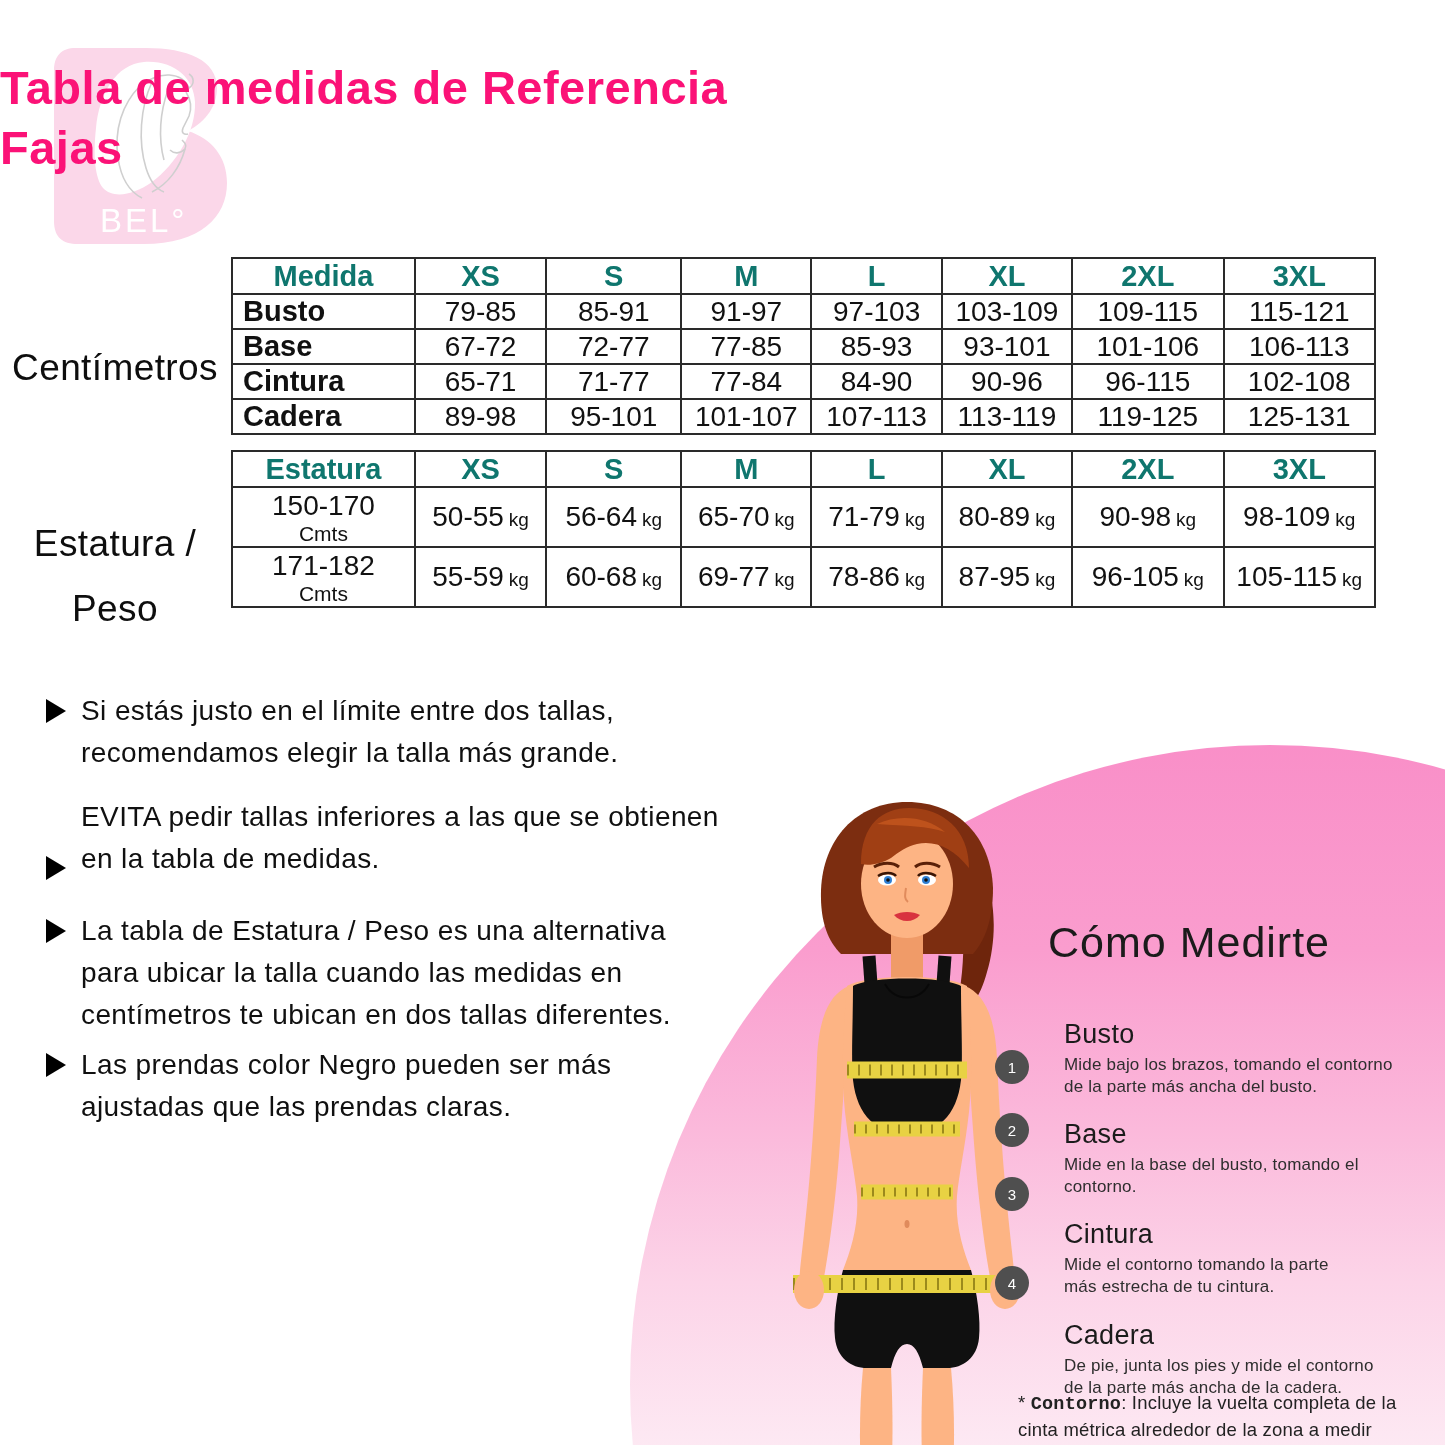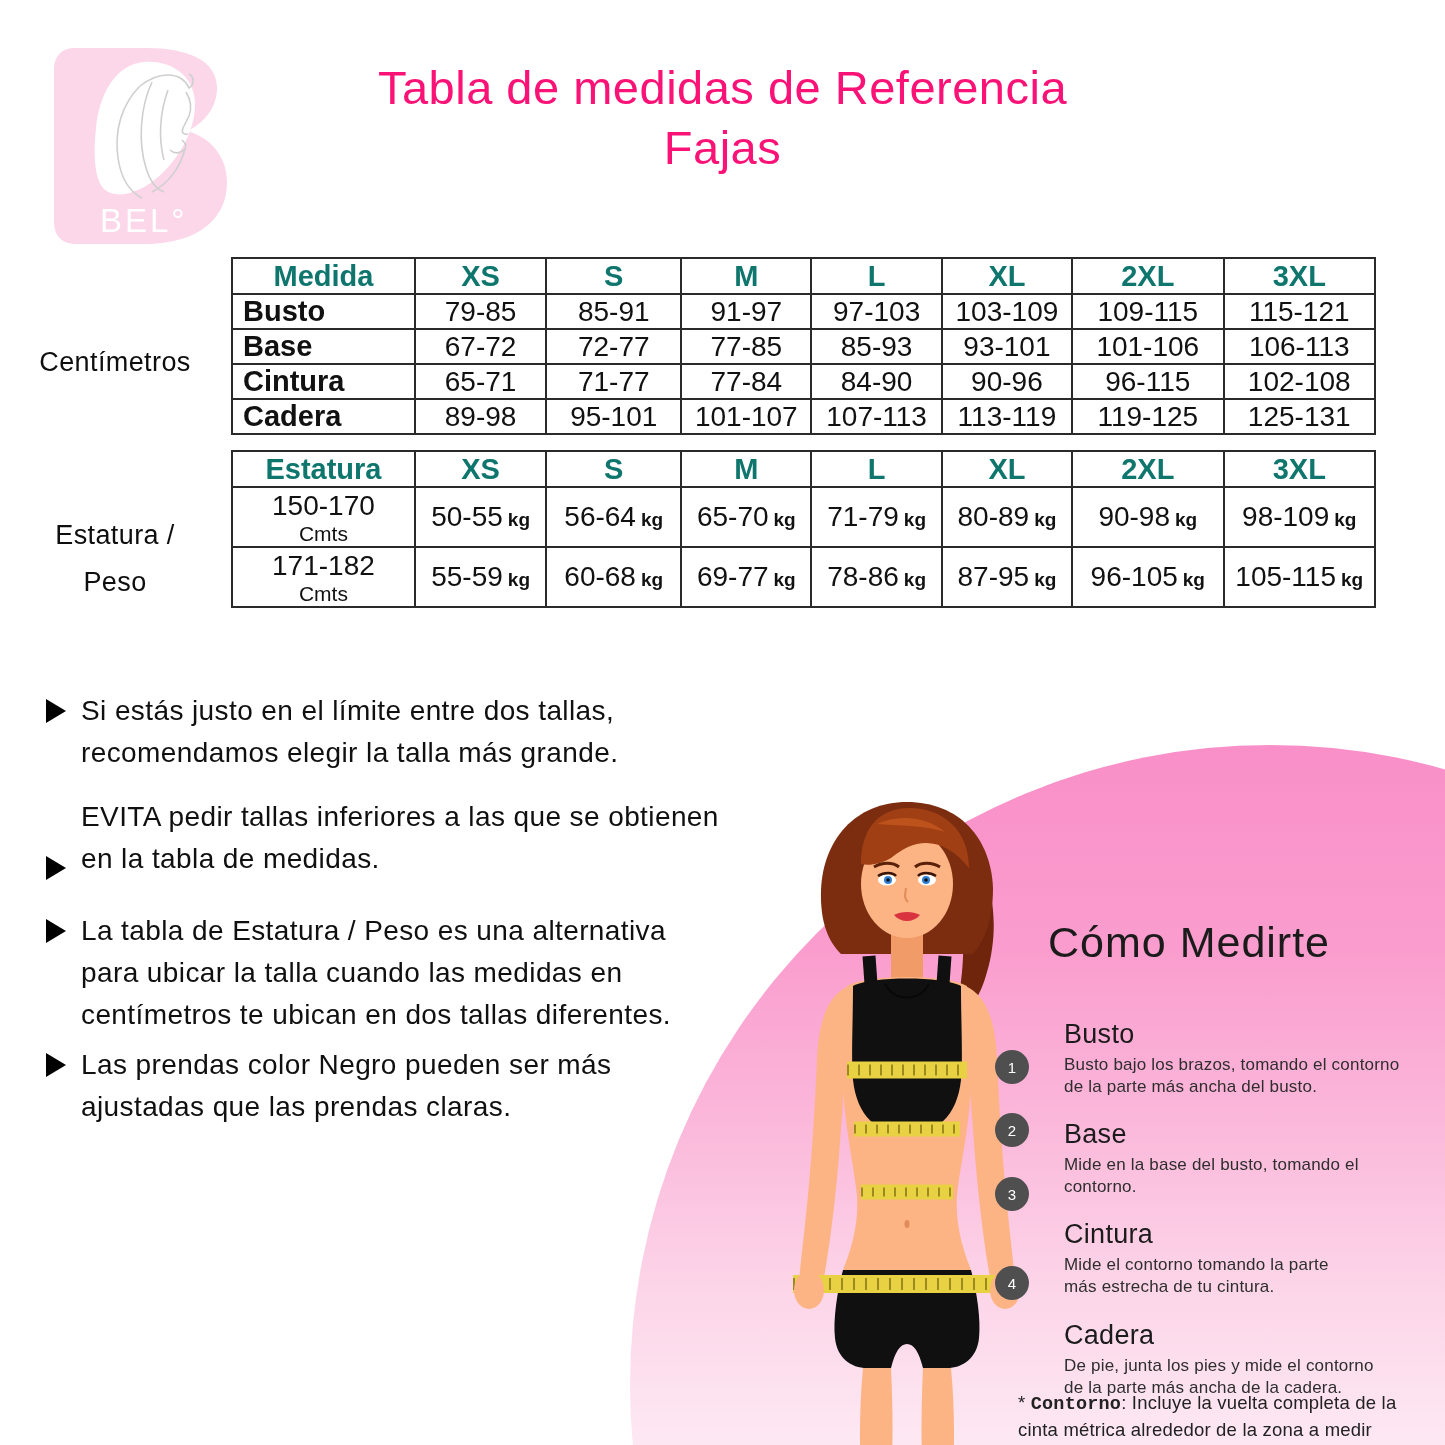--- a/index.html
+++ b/index.html
@@ -8,38 +8,38 @@
     background:#ffffff; overflow:hidden;
     font-family:"Liberation Sans", sans-serif; color:#111;
   }
 
   
   .logo { position:absolute; left:48px; top:46px; width:180px; height:200px; }
   .logo svg { display:block; }
 
   
   .title {
-    position:absolute; left:0; right:0; top:58px; text-align:center;
-    color:#FB1277; font-size:47px; line-height:1.27; font-weight:400; letter-spacing:0.5px;
+    position:absolute; left:0; right:0; top:58px; text-align:left;
+    color:#FB1277; font-size:47px; line-height:1.27; font-weight:700; letter-spacing:0.5px;
   }
 
   
   .tbl { position:absolute; border-collapse:collapse; table-layout:fixed; width:1145px; left:231px; background:#fff; }
   .tbl1 { top:257px; }
   .tbl2 { top:450px; }
   .tbl th, .tbl td { border:2px solid #2a2a2a; text-align:center; vertical-align:middle; padding:0; }
   .tbl thead th { color:#0f766e; font-size:29px; font-weight:700; height:34px; }
   .tbl1 tbody td { height:31px; font-size:28px; }
   .tbl1 tbody td.rowlabel { text-align:left; padding-left:10px; font-weight:700; font-size:29px; }
   .tbl2 tbody td { height:58px; font-size:28px; }
   .tbl2 tbody td.rowlabel { font-weight:400; }
   .tbl2 .sub { display:block; font-size:21px; line-height:1; margin-top:1px; }
-  .tbl2 .unit { font-size:19px; margin-left:5px;font-weight:bold; }
-
-  .side-label { position:absolute; left:8px; width:214px; text-align:center; font-size:27px; font-weight:300; letter-spacing:0.4px; color:#0e0e0e; }
+  .tbl2 .unit { font-size:19px; margin-left:5px; }
+
+  .side-label { position:absolute; left:8px; width:214px; text-align:center; font-size:37px; font-weight:300; letter-spacing:0.4px; color:#0e0e0e; }
   .side-label.cm { top:347px; }
   .side-label.ep { top:512px; line-height:1.75; }
 
   
   .note { position:absolute; left:46px; width:680px; display:flex; gap:15px;
           font-size:28px; font-weight:300; letter-spacing:0.4px; line-height:1.5; color:#101010; }
   .note .tri { flex:0 0 auto; width:0; height:0; margin-top:9px;
                border-top:12px solid transparent; border-bottom:12px solid transparent; border-left:20px solid #000; }
   .note-1 { top:690px; } .note-2 { top:796px;align-items:flex-end; } .note-3 { top:910px; } .note-4 { top:1036px;margin-top:8px; }
 
@@ -320,21 +320,21 @@
       <div class="badge badge-3">3</div>
       <div class="badge badge-4">4</div>
     </div>
 
   <div class="como">
     <h2 class="como-title">Cómo Medirte</h2>
     <div id="como-items">
         <div class="como-item">
           <h3>Busto</h3>
           <div class="desc">
-            <div>Busto bajo los brazos, tomando el contorno</div>
+            <div>Mide bajo los brazos, tomando el contorno</div>
             <div>de la parte más ancha del busto.</div>
           </div>
         </div>
         <div class="como-item">
           <h3>Base</h3>
           <div class="desc">
             <div>Mide en la base del busto, tomando el</div>
             <div>contorno.</div>
           </div>
         </div>

